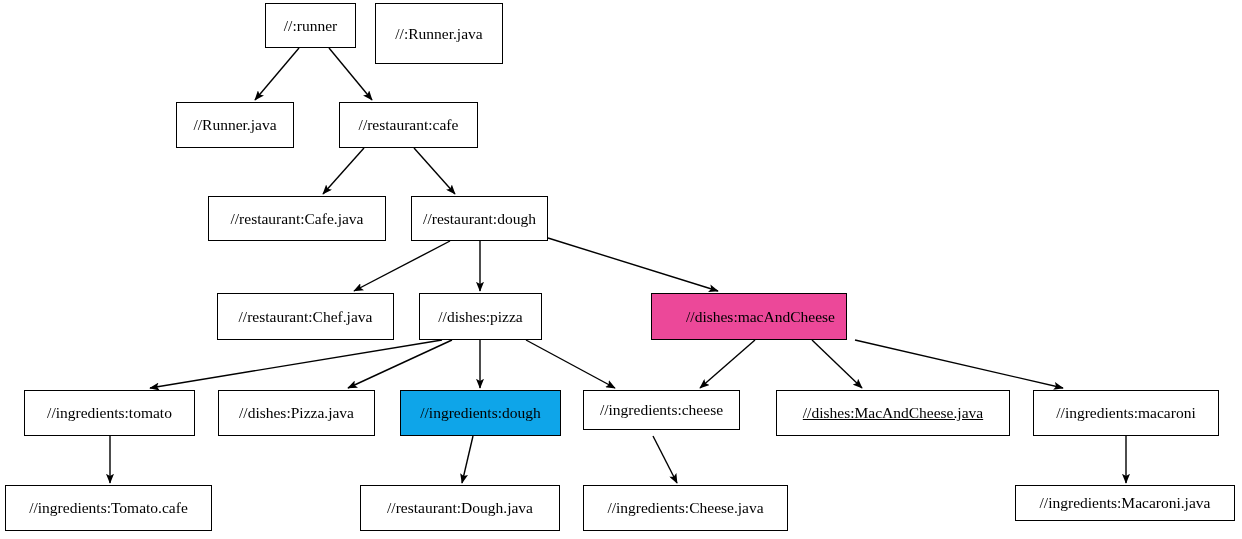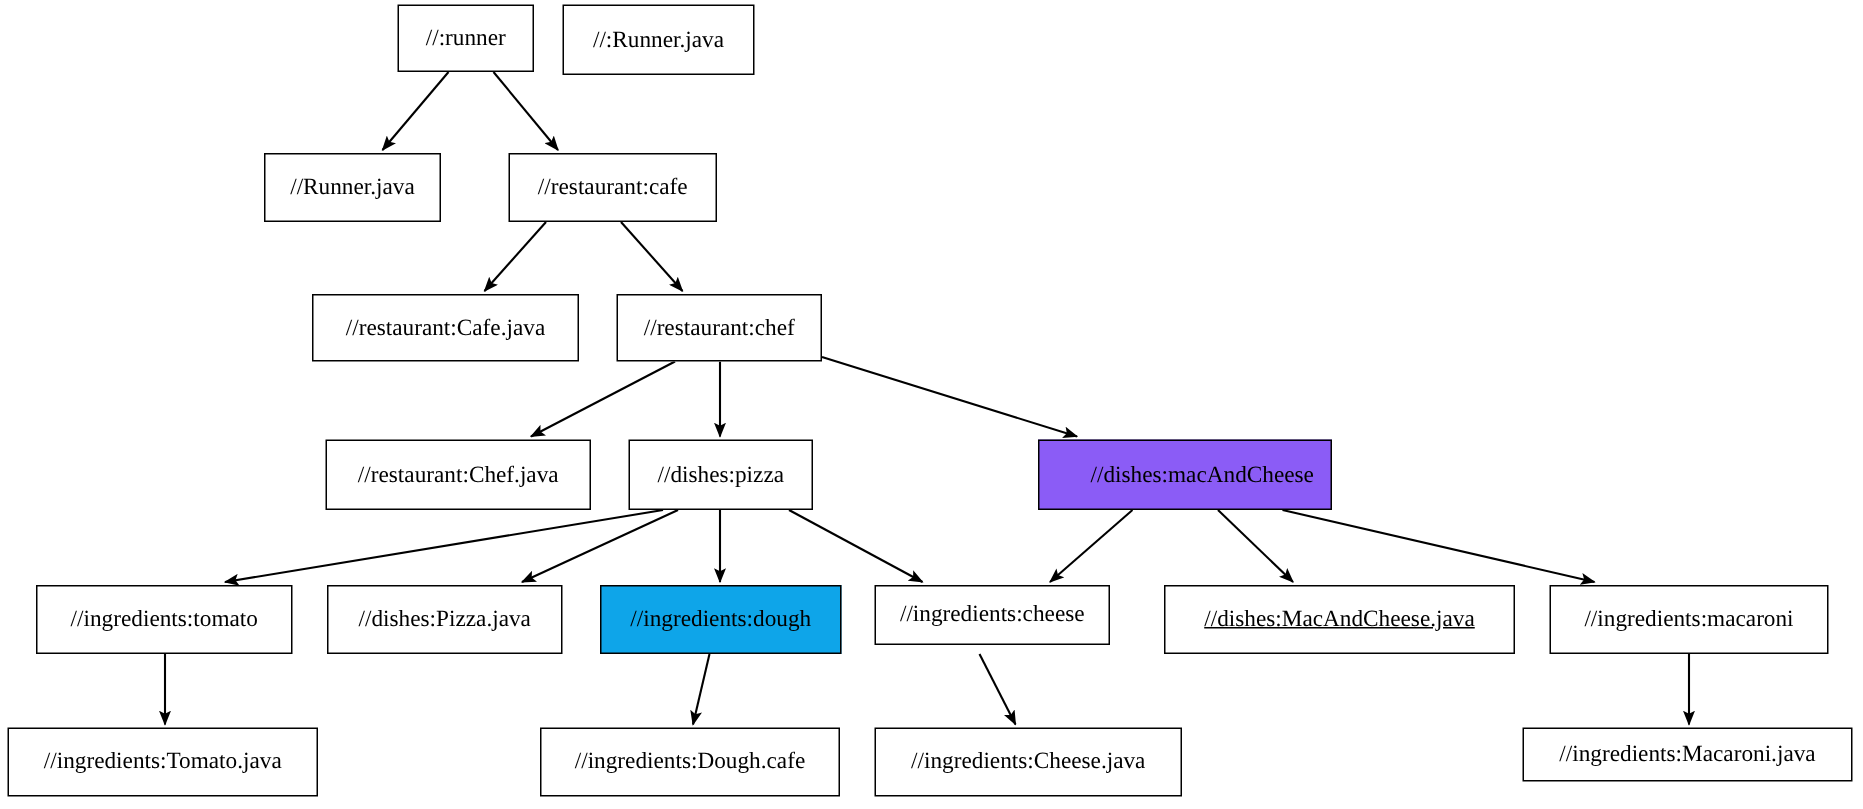--- a/index.html
+++ b/index.html
@@ -79,42 +79,42 @@
         <line x1="110" y1="436" x2="110" y2="483" stroke="#000000" stroke-width="1.4" marker-end="url(#arrowhead)"></line>
         <line x1="473" y1="436" x2="462" y2="483" stroke="#000000" stroke-width="1.4" marker-end="url(#arrowhead)"></line>
         <line x1="653" y1="436" x2="677" y2="483" stroke="#000000" stroke-width="1.4" marker-end="url(#arrowhead)"></line>
         <line x1="1126" y1="436" x2="1126" y2="483" stroke="#000000" stroke-width="1.4" marker-end="url(#arrowhead)"></line>
       </g>
   </svg>
   <div id="node-layer">
       <div class="graph-node" style="left: 265px; top: 3px; width: 91px; height: 45px; border-color: rgb(0, 0, 0); background: rgb(255, 255, 255);">
         <span class="node-label">//:runner</span>
       </div>
-      <div class="graph-node" style="left: 375px; top: 3px; width: 128px; height: 47px; border-color: rgb(0, 0, 0); background: rgb(255, 255, 255); text-align: center;">
+      <div class="graph-node" style="left: 375px; top: 3px; width: 128px; height: 61px; border-color: rgb(0, 0, 0); background: rgb(255, 255, 255); text-align: center;">
         <span class="node-label">//:Runner.java</span>
       </div>
       <div class="graph-node" style="left: 176px; top: 102px; width: 118px; height: 46px; border-color: rgb(0, 0, 0); background: rgb(255, 255, 255);">
         <span class="node-label">//Runner.java</span>
       </div>
       <div class="graph-node" style="left: 319px; top: 102px; width: 139px; height: 46px; border-color: rgb(0, 0, 0); background: rgb(255, 255, 255); margin-left: 20px;">
         <span class="node-label">//restaurant:cafe</span>
       </div>
       <div class="graph-node" style="left: 208px; top: 196px; width: 178px; height: 45px; border-color: rgb(0, 0, 0); background: rgb(255, 255, 255);">
         <span class="node-label">//restaurant:Cafe.java</span>
       </div>
       <div class="graph-node" style="left: 411px; top: 196px; width: 137px; height: 45px; border-color: rgb(0, 0, 0); background: rgb(255, 255, 255);">
-        <span class="node-label">//restaurant:chef</span>
+        <span class="node-label">//restaurant:dough</span>
       </div>
       <div class="graph-node" style="left: 217px; top: 293px; width: 177px; height: 47px; border-color: rgb(0, 0, 0); background: rgb(255, 255, 255); text-align: center;">
         <span class="node-label">//restaurant:Chef.java</span>
       </div>
       <div class="graph-node" style="left: 419px; top: 293px; width: 123px; height: 47px; border-color: rgb(0, 0, 0); background: rgb(255, 255, 255);">
         <span class="node-label">//dishes:pizza</span>
       </div>
-      <div class="graph-node" style="left: 692px; top: 293px; width: 196px; height: 47px; border-color: rgb(0, 0, 0); background: #8b5cf6; padding-left: 23px;">
+      <div class="graph-node" style="left: 651px; top: 293px; width: 196px; height: 47px; border-color: rgb(0, 0, 0); background: #ec4899; padding-left: 23px;">
         <span class="node-label">//dishes:macAndCheese</span>
       </div>
       <div class="graph-node" style="left: 24px; top: 390px; width: 171px; height: 46px; border-color: rgb(0, 0, 0); background: rgb(255, 255, 255);">
         <span class="node-label">//ingredients:tomato</span>
       </div>
       <div class="graph-node" style="left: 218px; top: 390px; width: 157px; height: 46px; border-color: rgb(0, 0, 0); background: rgb(255, 255, 255);">
         <span class="node-label">//dishes:Pizza.java</span>
       </div>
       <div class="graph-node" style="left: 400px; top: 390px; width: 161px; height: 46px; border-color: rgb(0, 0, 0); background: #0ea5e9;">
         <span class="node-label">//ingredients:dough</span>
@@ -122,24 +122,24 @@
       <div class="graph-node" style="left: 583px; top: 390px; width: 157px; height: 40px; border-color: rgb(0, 0, 0); background: rgb(255, 255, 255);">
         <span class="node-label">//ingredients:cheese</span>
       </div>
       <div class="graph-node" style="left: 776px; top: 390px; width: 234px; height: 46px; border-color: rgb(0, 0, 0); background: rgb(255, 255, 255); text-decoration: underline;">
         <span class="node-label">//dishes:MacAndCheese.java</span>
       </div>
       <div class="graph-node" style="left: 1033px; top: 390px; width: 186px; height: 46px; border-color: rgb(0, 0, 0); background: rgb(255, 255, 255);">
         <span class="node-label">//ingredients:macaroni</span>
       </div>
       <div class="graph-node" style="left: 5px; top: 485px; width: 207px; height: 46px; border-color: rgb(0, 0, 0); background: rgb(255, 255, 255);">
-        <span class="node-label">//ingredients:Tomato.java</span>
+        <span class="node-label">//ingredients:Tomato.cafe</span>
       </div>
       <div class="graph-node" style="left: 360px; top: 485px; width: 200px; height: 46px; border-color: rgb(0, 0, 0); background: rgb(255, 255, 255);">
-        <span class="node-label">//ingredients:Dough.cafe</span>
+        <span class="node-label">//restaurant:Dough.java</span>
       </div>
       <div class="graph-node" style="left: 583px; top: 485px; width: 205px; height: 46px; border-color: rgb(0, 0, 0); background: rgb(255, 255, 255);">
         <span class="node-label">//ingredients:Cheese.java</span>
       </div>
       <div class="graph-node" style="left: 1015px; top: 485px; width: 220px; height: 36px; border-color: rgb(0, 0, 0); background: rgb(255, 255, 255);">
         <span class="node-label">//ingredients:Macaroni.java</span>
       </div>
     </div>
 </div>
 

